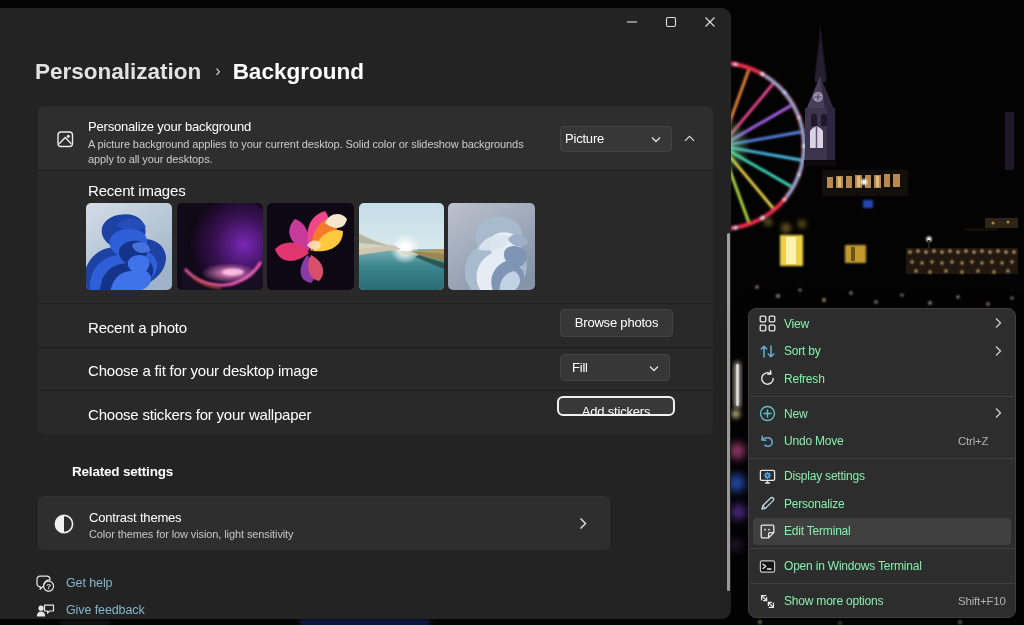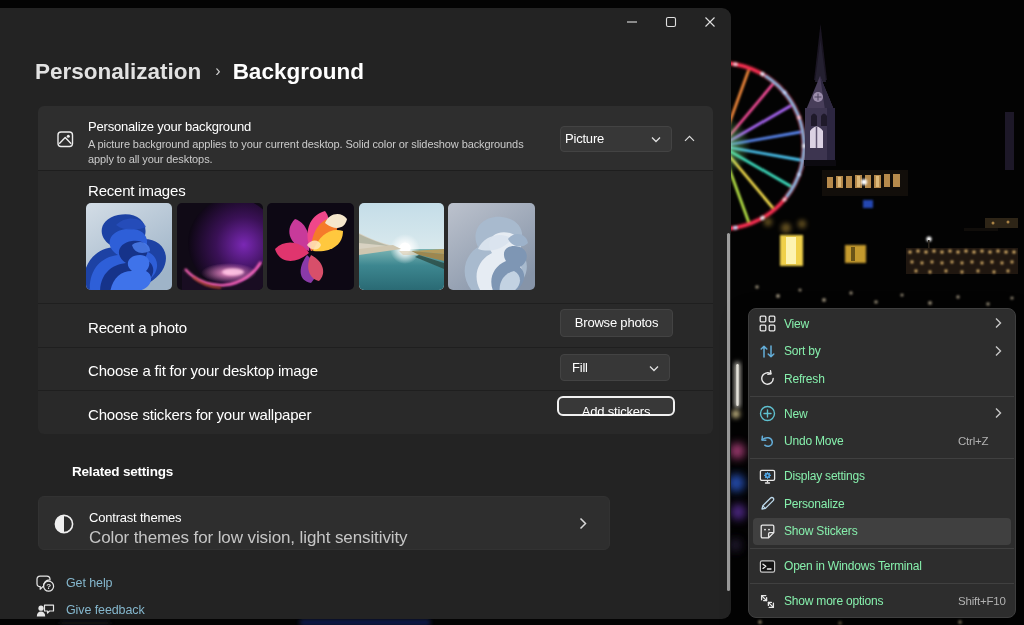--- a/index.html
+++ b/index.html
@@ -390,21 +390,21 @@
     </div>
   </div>
 
   <div id="related">Related settings</div>
   <div id="card2">
     <svg style="position:absolute;left:15px;top:17px" width="20" height="20" viewBox="0 0 20 20">
       <circle cx="10" cy="10" r="8.6" fill="none" stroke="#f0f0f0" stroke-width="1.6"></circle>
       <path d="M10 1.4 A8.6 8.6 0 0 0 10 18.6 Z" fill="#f0f0f0"></path>
     </svg>
     <div style="position:absolute;left:50px;top:13px;color:#fff;font-size:13px;letter-spacing:-0.2px;">Contrast themes</div>
-    <div style="position:absolute;left:50px;top:31px;color:#c6c6c6;font-size:17px;letter-spacing:-0.1px;">Color themes for low vision, light sensitivity</div>
+    <div style="position:absolute;left:50px;top:31px;color:#c6c6c6;font-size:11px;letter-spacing:-0.1px;">Color themes for low vision, light sensitivity</div>
     <svg style="position:absolute;right:22px;top:20px" width="8" height="13" viewBox="0 0 8 13">
           <path d="M1.5 1.5 L6.5 6.5 L1.5 11.5" fill="none" stroke="#d8d8d8" stroke-width="1.5"></path>
         </svg>
   </div>
 
   <svg style="position:absolute;left:36px;top:567px" width="19" height="18" viewBox="0 0 19 18">
     <path d="M4.2 1 L10.8 1 C12.6 1 14 2.4 14 4.2 L14 5 A6 6 0 0 0 7.6 11.6 L6.8 11.6 L4.2 14.2 L4.2 11.6 C2.4 11.6 1 10.2 1 8.4 L1 4.2 C1 2.4 2.4 1 4.2 1 Z" fill="none" stroke="#e6e6e6" stroke-width="1.25" stroke-linejoin="round"></path>
     <circle cx="12.6" cy="11.2" r="5" fill="#232323" stroke="#e6e6e6" stroke-width="1.25"></circle>
     <text x="12.6" y="14.2" font-size="8" font-weight="700" fill="#e6e6e6" text-anchor="middle" font-family="Liberation Sans">?</text>
   </svg>
@@ -493,21 +493,21 @@
           </svg></span>
         <span class="tx">Personalize</span>
       </div>
   <div class="mi hl">
         <span class="ic" id="icStick"><svg width="17" height="17" viewBox="0 0 17 17">
             <path d="M3.4 2.2 L13.6 2.2 C14.3 2.2 14.8 2.7 14.8 3.4 L14.8 9.6 L9.6 14.8 L3.4 14.8 C2.7 14.8 2.2 14.3 2.2 13.6 L2.2 3.4 C2.2 2.7 2.7 2.2 3.4 2.2 Z" fill="none" stroke="#e8e8e8" stroke-width="1.3" stroke-linejoin="round"></path>
             <path d="M14.8 9.6 L10.8 9.6 C10.1 9.6 9.6 10.1 9.6 10.8 L9.6 14.8" fill="none" stroke="#e8e8e8" stroke-width="1.3" stroke-linejoin="round"></path>
             <circle cx="6" cy="6.6" r="0.95" fill="#e8e8e8"></circle>
             <circle cx="10" cy="6.6" r="0.95" fill="#e8e8e8"></circle>
           </svg></span>
-        <span class="tx">Show Stickers</span>
+        <span class="tx">Edit Terminal</span>
       </div>
   <div class="msep"></div>
   <div class="mi">
         <span class="ic" id="icTerm"><svg width="17" height="17" viewBox="0 0 17 17">
             <rect x="1.4" y="2.8" width="14.2" height="11.4" rx="1.6" fill="#141414" stroke="#c8c8c8" stroke-width="1.2"></rect>
             <path d="M4 6.2 L6.8 8.3 L4 10.4" fill="none" stroke="#f0f0f0" stroke-width="1.3" stroke-linecap="round" stroke-linejoin="round"></path>
             <path d="M8.4 11 L12 11" stroke="#f0f0f0" stroke-width="1.3" stroke-linecap="round"></path>
           </svg></span>
         <span class="tx">Open in Windows Terminal</span>
       </div>

